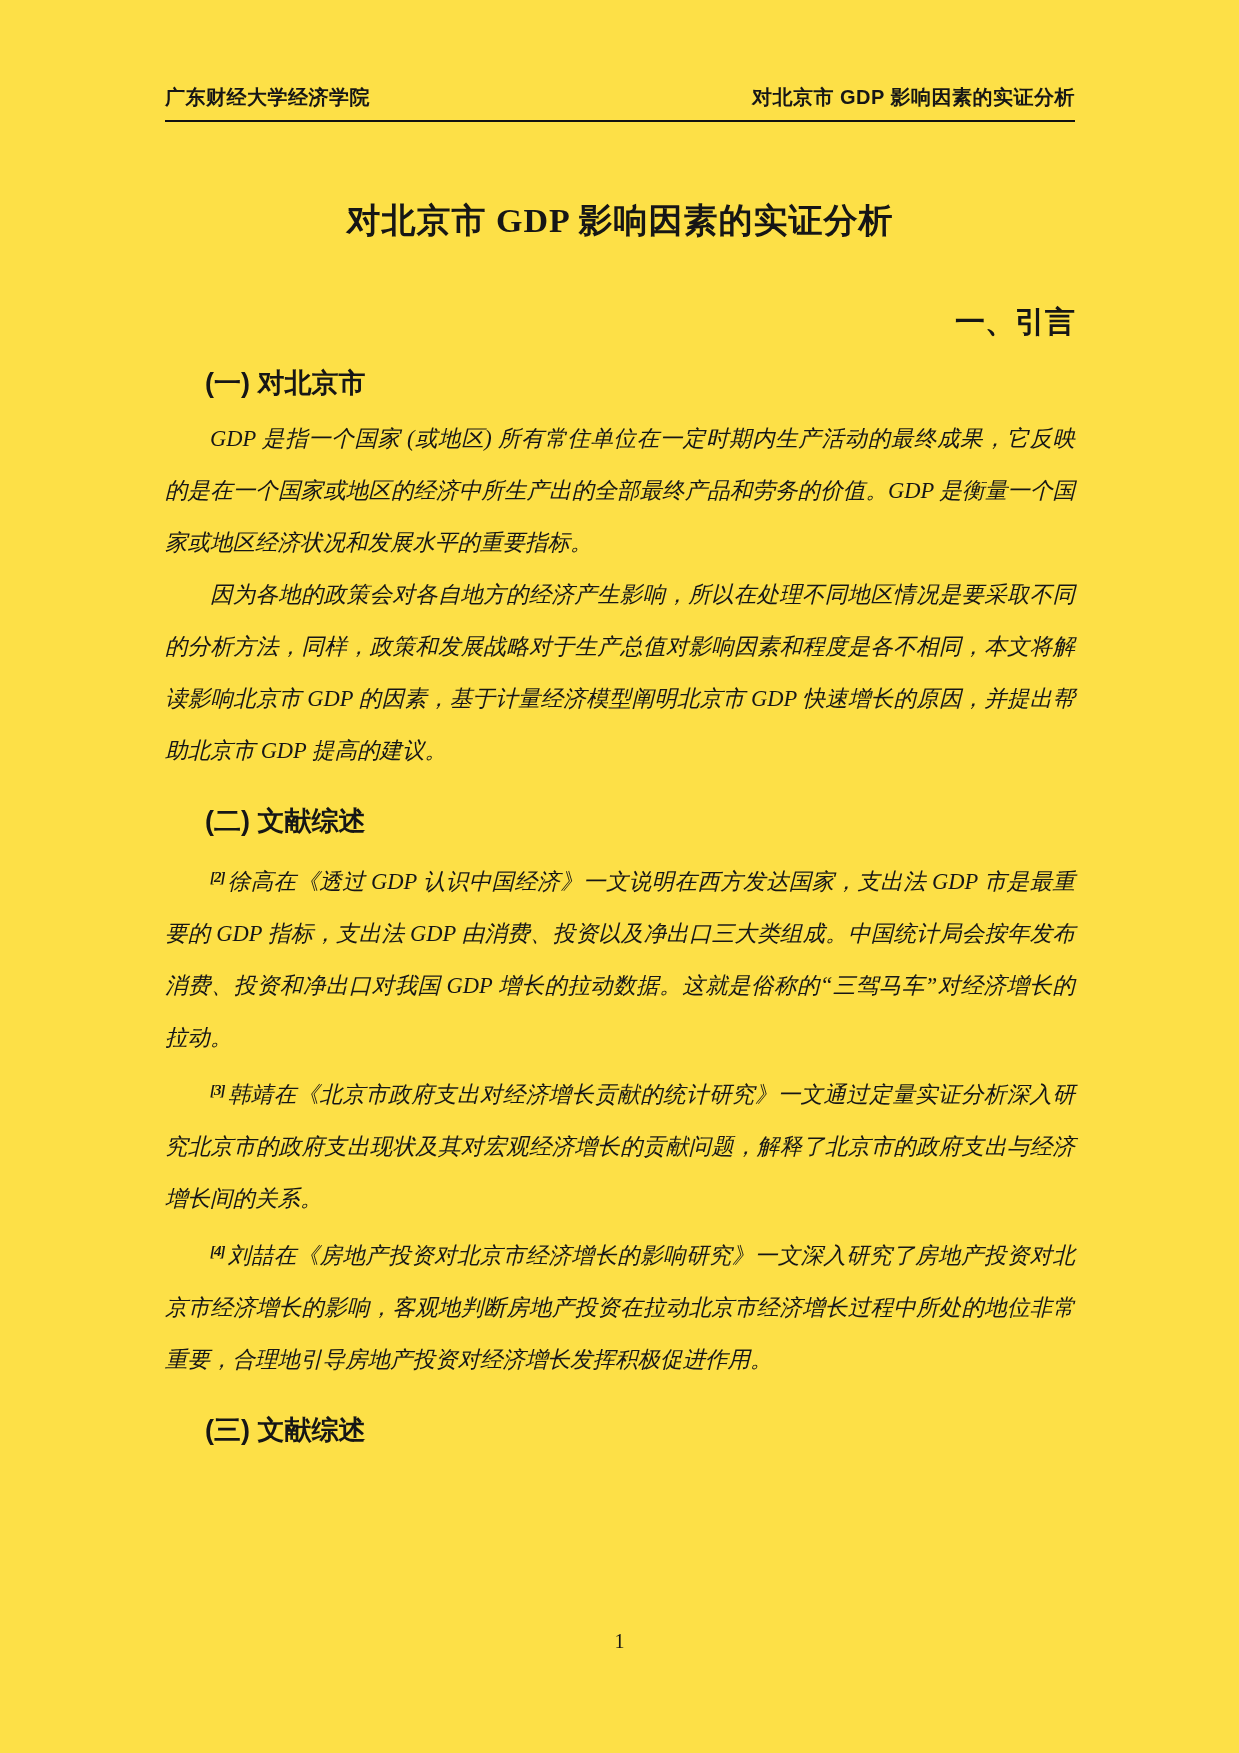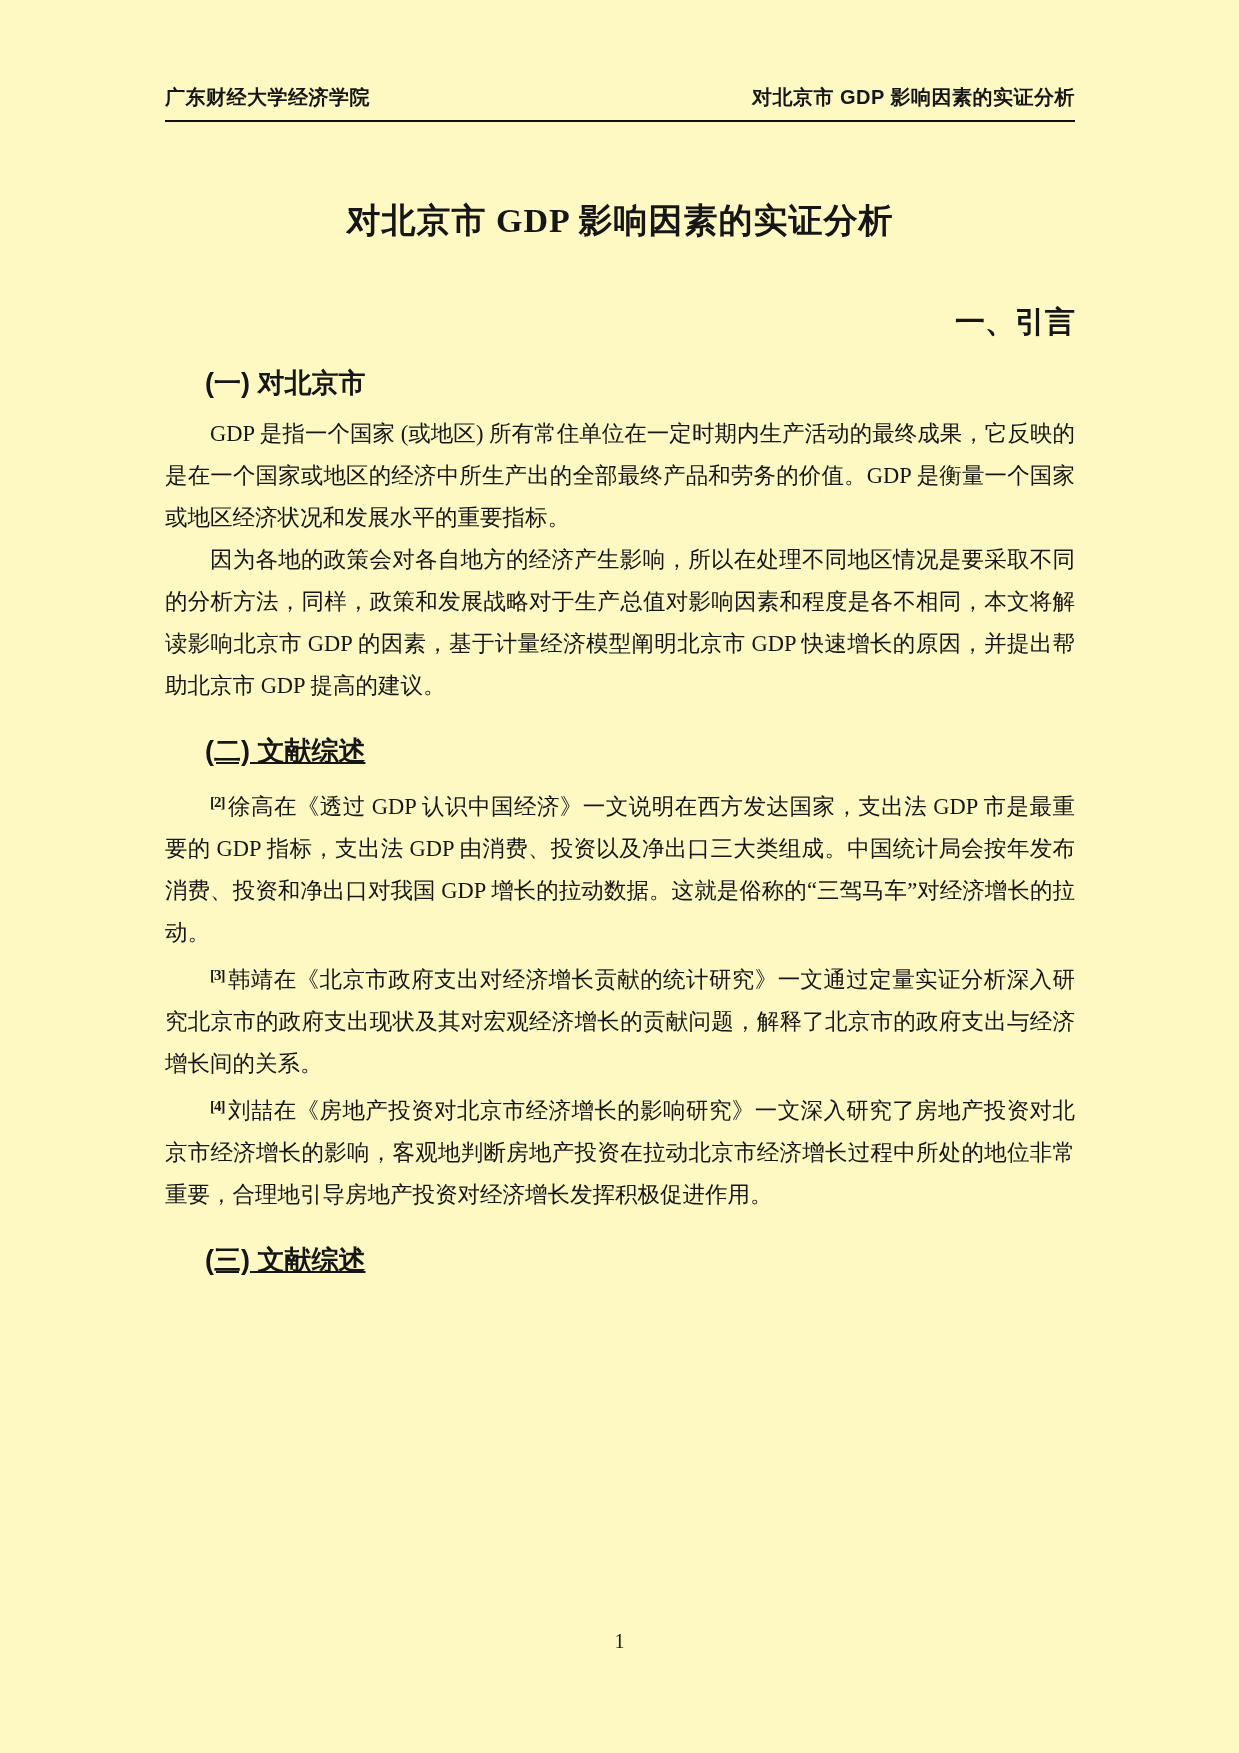--- a/index.html
+++ b/index.html
@@ -3,21 +3,21 @@
 <meta charset="utf-8">
 <style>
   * { margin: 0; padding: 0; box-sizing: border-box; }
   html, body { background: #e8e8e8; }
   body { font-family: "Liberation Serif", "DejaVu Serif", serif; }
   .page {
     position: relative;
     width: 1239px;
     height: 1753px;
     margin: 0 auto;
-    background: #fef9c3;
+    background: #fde047;
     color: #161616;
     overflow: hidden;
   }
   .content {
     padding: 84px 164px 0 165px;
   }
   .doc-header {
     display: flex;
     justify-content: space-between;
     align-items: baseline;
@@ -42,28 +42,29 @@
     font-size: 30px;
     text-align: right;
     margin-top: 58px;
   }
   .subsection-heading {
     font-family: "Liberation Sans", "DejaVu Sans", sans-serif;
     font-weight: bold;
     font-size: 27px;
     margin: 22px 0 12px 40px;
   }
-  .subsection-heading.later { margin-top: 26px; text-decoration: underline; }
+  .subsection-heading.later { margin-top: 26px; }
   .body-para {
     font-size: 22.5px;
-    line-height: 42px;
+    line-height: 52px;
     text-align: justify;
     text-justify: inter-ideograph;
     text-indent: 2em;
     color: #161616;
+    font-style: italic;
   }
   .cite-marker {
     font-weight: bold;
     font-size: 15px;
     vertical-align: 7px;
     letter-spacing: -1px;
     margin-right: 3px;
   }
   .page-number {
     position: absolute;

